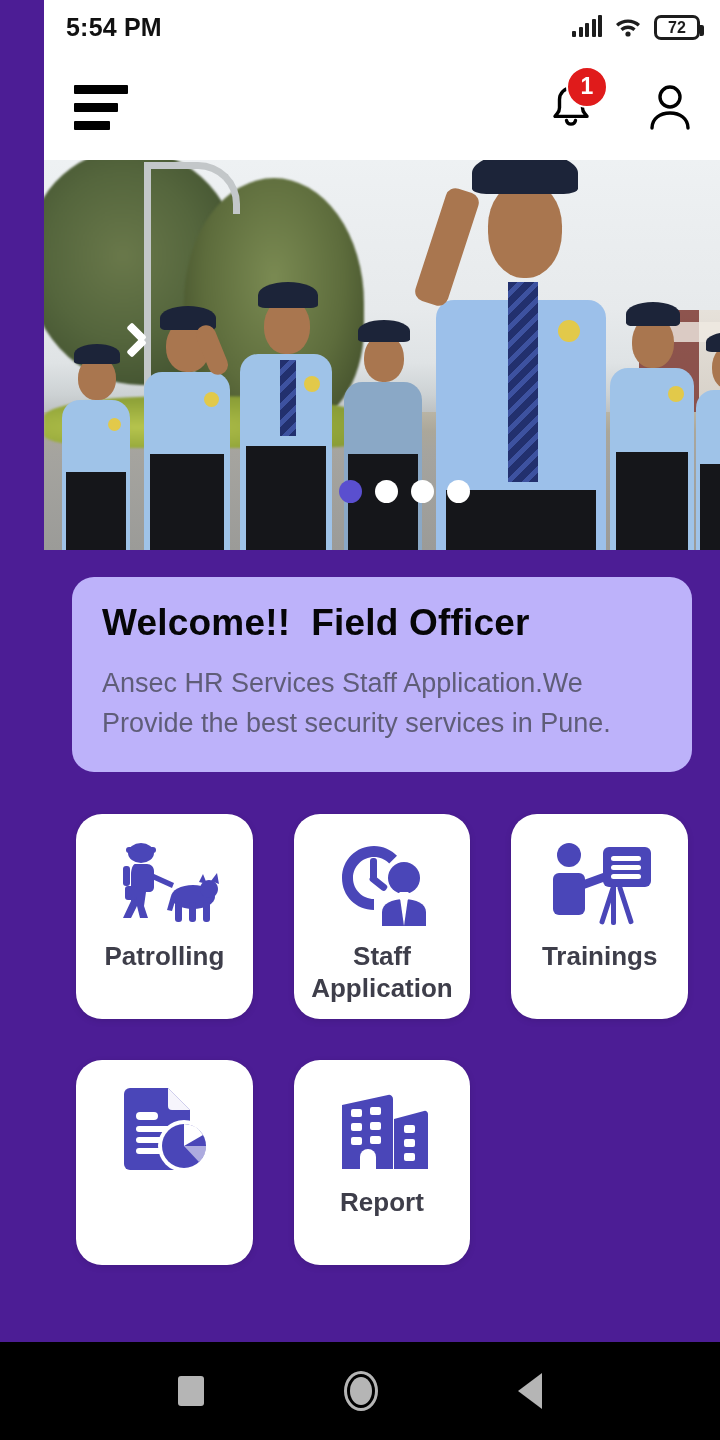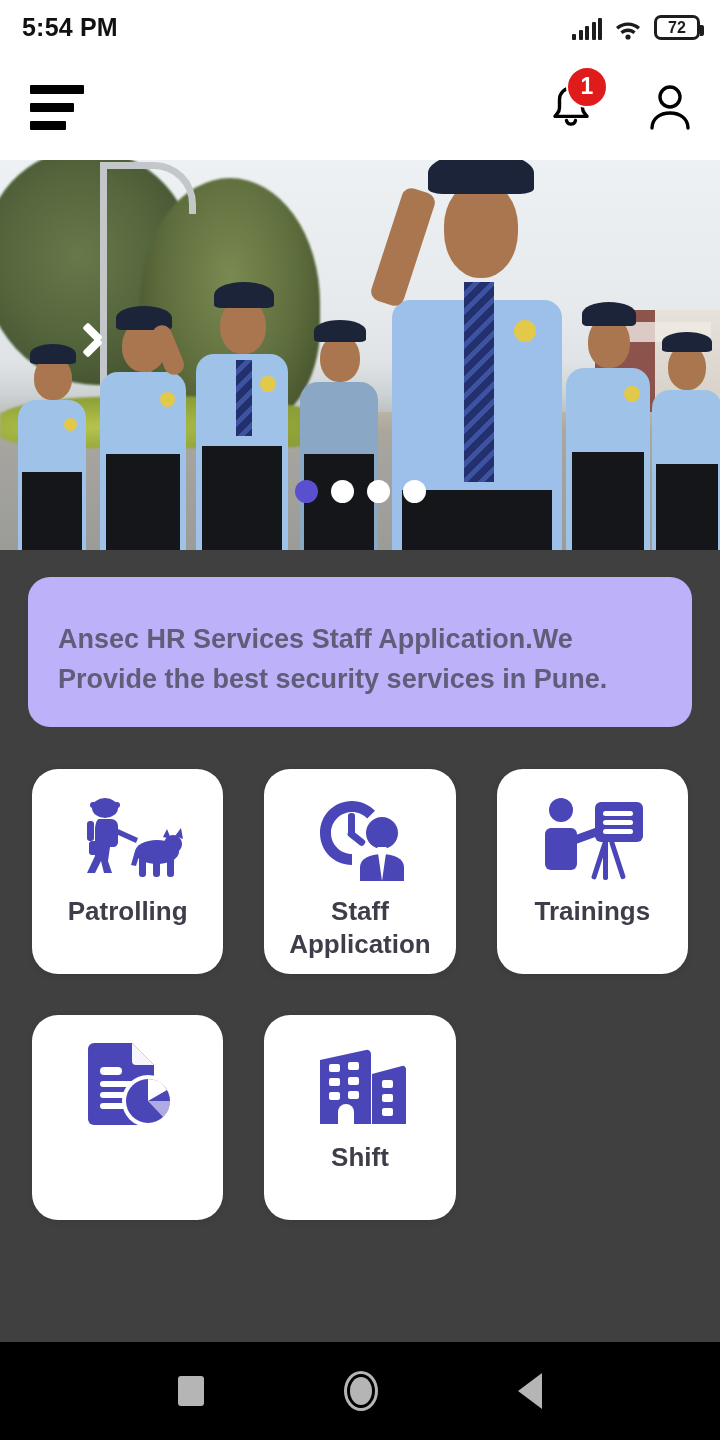--- a/index.html
+++ b/index.html
@@ -3,29 +3,29 @@
 <meta charset="utf-8">
 <style>
   * { margin:0; padding:0; box-sizing:border-box; }
   html, body { width:720px; height:1440px; }
   body {
     font-family: "Liberation Sans", sans-serif;
     background:#f4f4f5;
     overflow:hidden;
     position:relative;
   }
-  .phone { width:720px; height:1440px; position:relative; background:#404040; }
+  .phone { width:720px; height:1440px; position:relative; background:#4c1d95;padding-left:44px; }
 
   
   .statusbar {
     height:55px; background:#ffffff; display:flex; align-items:center;
     justify-content:space-between; padding:0 20px 0 22px;
   }
   .status-time { font-size:25px; font-weight:700; color:#111; letter-spacing:0.2px; }
-  .status-icons { display:flex; align-items:flex-end; gap:12px; }
+  .status-icons { display:flex; align-items:flex-start; gap:12px; }
   .sig { display:flex; align-items:flex-end; gap:2.5px; height:22px; }
   .sig i { width:4px; background:#1d1d1d; border-radius:1px; display:block; }
   .sig i:nth-child(1){ height:6px; }
   .sig i:nth-child(2){ height:10px; }
   .sig i:nth-child(3){ height:14px; }
   .sig i:nth-child(4){ height:18px; }
   .sig i:nth-child(5){ height:22px; }
   .wifi { width:28px; height:22px; position:relative; }
   .batt {
     width:46px; height:25px; border:3px solid #1d1d1d; border-radius:7px;
@@ -141,21 +141,21 @@
   
   .welcome {
     margin:27px 28px 0 28px; background:#bdb2fa; border-radius:22px;
     padding:24px 30px 28px 30px;
   }
   .welcome h1 {
     font-size:37px; font-weight:700; color:#060608; letter-spacing:0.2px; line-height:1.2;
     white-space:pre;
   }
   .welcome p {
-    margin-top:19px; font-size:27px; line-height:1.47; color:#5f5d78; font-weight:700;
+    margin-top:19px; font-size:27px; line-height:1.47; color:#5f5d78; font-weight:400;
   }
 
   
   .grid {
     margin:42px 32px 0 32px; display:grid; grid-template-columns:repeat(3, 1fr);
     column-gap:42px; row-gap:40px;gap:41px;
   }
   .tile {
     background:#fff; border-radius:26px; height:205px; cursor:pointer;
     box-shadow:0 2px 7px rgba(0,0,0,.10), 0 0 1px rgba(0,0,0,.08);
@@ -297,20 +297,21 @@
 
     <div class="dots">
       <div class="dot active"></div>
       <div class="dot"></div>
       <div class="dot"></div>
       <div class="dot"></div>
     </div>
   </div>
 
   <div class="welcome">
+    <h1>Welcome!!  Field Officer</h1>
     <p>Ansec HR Services Staff Application.We Provide the best security services in Pune.</p>
   </div>
 
   <div class="grid">
 
     <div class="tile">
       <div class="ico">
         <svg width="118" height="88" viewBox="0 0 118 88" fill="#4a46b8">
           <ellipse cx="36" cy="13" rx="13" ry="10"></ellipse>
           <rect x="21" y="7" width="30" height="6" rx="3"></rect>
@@ -393,21 +394,21 @@
           <rect x="17" y="36" width="11" height="8" rx="2" fill="#fff"></rect>
           <rect x="36" y="35" width="11" height="8" rx="2" fill="#fff"></rect>
           <rect x="17" y="50" width="11" height="8" rx="2" fill="#fff"></rect>
           <rect x="36" y="49" width="11" height="8" rx="2" fill="#fff"></rect>
           <rect x="70" y="38" width="11" height="8" rx="2" fill="#fff"></rect>
           <rect x="70" y="52" width="11" height="8" rx="2" fill="#fff"></rect>
           <rect x="70" y="66" width="11" height="8" rx="2" fill="#fff"></rect>
           <path d="M26 82V70a8 8 0 0 1 16 0v12z" fill="#fff"></path>
         </svg>
       </div>
-      <div class="lbl">Shift</div>
+      <div class="lbl">Report</div>
     </div>
 
   </div>
 
   <div class="navbar">
     <div class="nav-recent"></div>
     <div class="nav-home">
         <i></i>
       </div>
     <div class="nav-back"></div>

